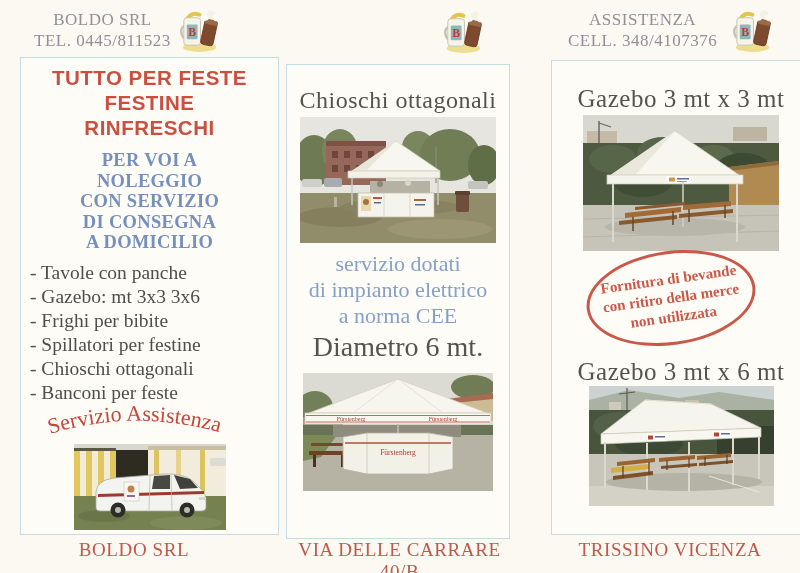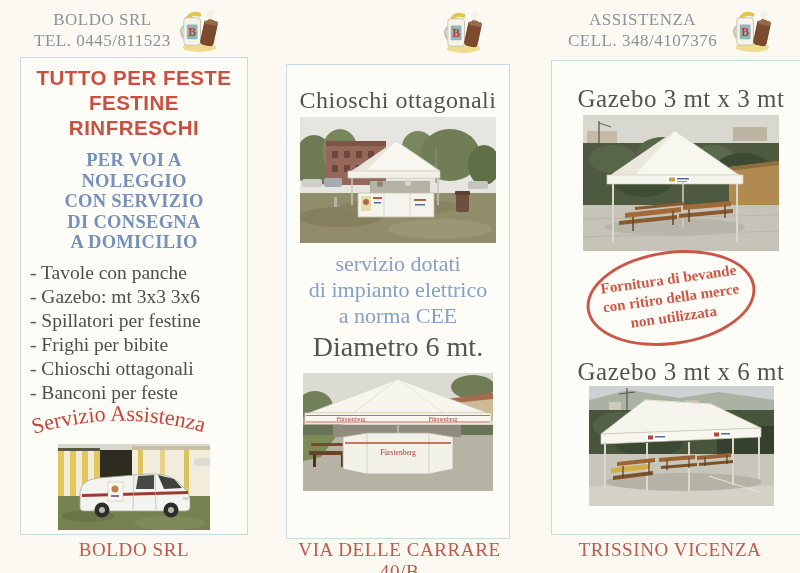--- a/index.html
+++ b/index.html
@@ -13,21 +13,21 @@
   .hdr-left{left:34px;top:6px;}
   .hdr-center{left:440px;top:7px;}
   .hdr-right{left:568px;top:6px;gap:12px;}
   .hdr-text{color:var(--header-text,#90909a);font-size:17px;line-height:21px;text-align:center;letter-spacing:.5px;}
   .logo{width:47px;height:47px;flex:0 0 auto;}
   
   .panel{
     position:absolute;box-sizing:border-box;text-align:center;
     background:#fefcf6;border:1px solid var(--panel-border,#c6dce2);
   }
-  .panel-left{left:20px;top:57px;width:228px;height:478px;}
+  .panel-left{left:20px;top:57px;width:259px;height:478px;}
   .panel-center{left:286px;top:64px;width:224px;height:475px;}
   .panel-right{left:551px;top:60px;width:260px;height:475px;}
   
   .red-head{margin-top:7px;color:var(--red-heading,#cb4f41);
     font-family:"Liberation Sans",sans-serif;font-weight:700;font-size:20.5px;line-height:25px;letter-spacing:.5px;}
   .blue-head{margin-top:10px;color:var(--blue-text,#7590bd);font-weight:700;font-size:18.5px;line-height:20.5px;letter-spacing:.3px;}
   .offer-list{list-style:none;margin:8px 0 0;padding:0 0 0 9px;text-align:left;
     color:var(--list-text,#4f4e4c);font-size:19.5px;line-height:24px;}
   .arc-svg{display:block;margin:1px auto 0;}
   .photo{display:block;margin:0 auto;}
@@ -132,22 +132,22 @@
     <div class="blue-head">
       <div>PER VOI A</div>
       <div>NOLEGGIO</div>
       <div>CON SERVIZIO</div>
       <div>DI CONSEGNA</div>
       <div>A DOMICILIO</div>
     </div>
     <ul class="offer-list">
       <li>- Tavole con panche</li>
       <li>- Gazebo: mt 3x3 3x6</li>
+      <li>- Frighi per bibite</li>
       <li>- Spillatori per festine</li>
-      <li>- Frighi per bibite</li>
       <li>- Chioschi ottagonali</li>
       <li>- Banconi per feste</li>
     </ul>
     <svg class="arc-svg" width="214" height="38" viewBox="0 0 214 38" xmlns:xlink="http://www.w3.org/1999/xlink">
       <path id="arcPath" d="M7,28 Q104,-2 207,36" fill="none"></path>
       <text font-size="22" fill="#c4473a" font-family="Liberation Serif,serif">
         <textPath href="#arcPath" xlink:href="#arcPath">Servizio Assistenza</textPath>
       </text>
     </svg>
     <svg class="photo van-photo" width="152" height="86" viewBox="0 0 152 86">

